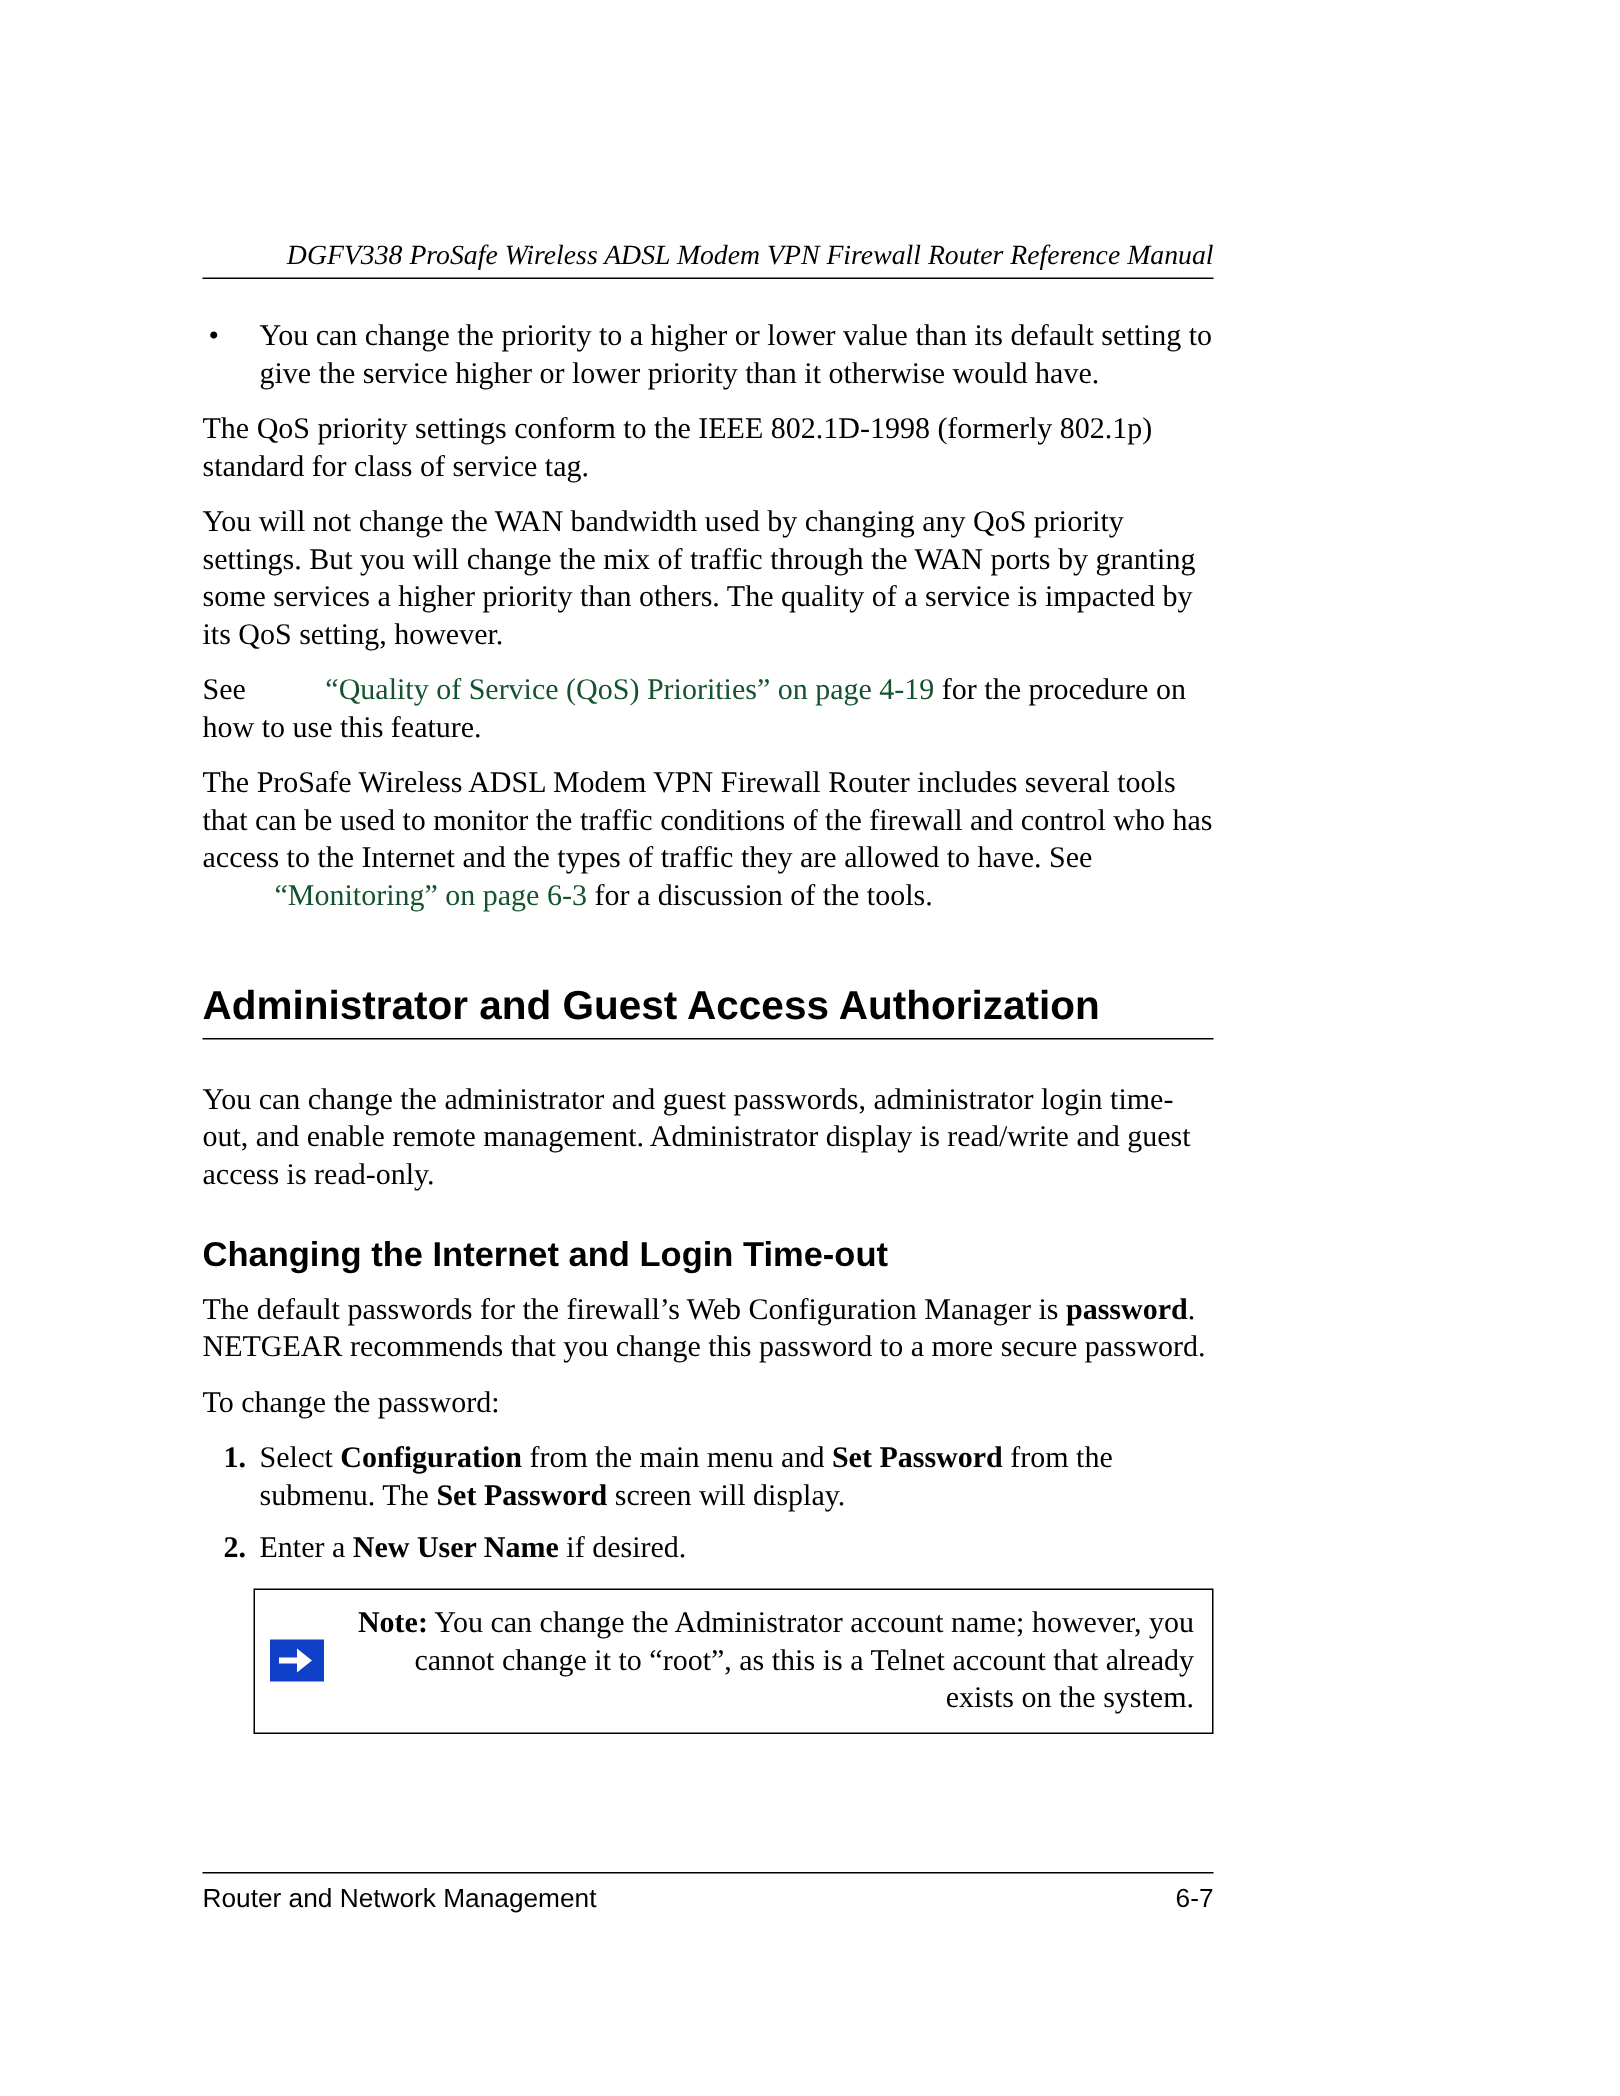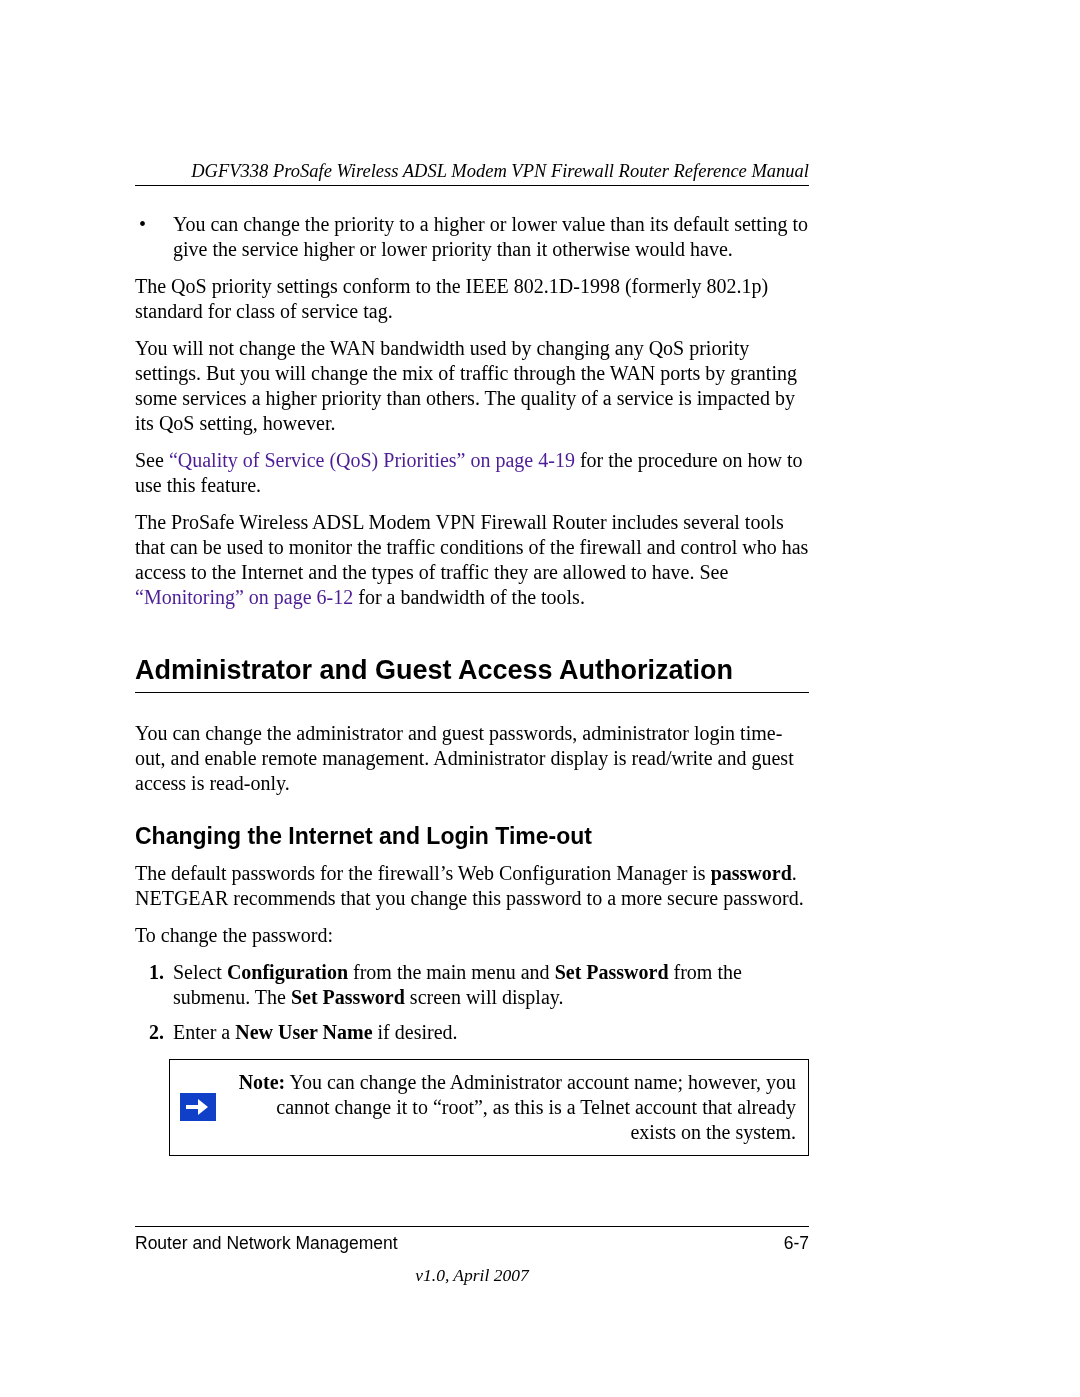--- a/index.html
+++ b/index.html
@@ -42,22 +42,23 @@
     text-align: left;
     padding-left: 4px;
   }
   .bullet-text {
     flex: 1;
   }
   p.body {
     margin: 0 0 12px 0;
   }
   a.xref {
-    color: #4c1d95;
+    color: #14532d;
     text-decoration: none;
+    margin-left: 48px;
   }
   .h3 {
     font-family: Arial, Helvetica, sans-serif;
     font-weight: bold;
     font-size: 23px;
     margin: 24px 0 8px 0;
   }
   .h2 {
     font-family: Arial, Helvetica, sans-serif;
     font-weight: bold;
@@ -175,21 +176,21 @@
   <p class="body">The QoS priority settings conform to the IEEE 802.1D-1998 (formerly 802.1p) standard for class of service tag.</p>
 
   <p class="body">You will not change the WAN bandwidth used by changing any QoS priority settings. But you will change the mix of traffic through the WAN ports by granting some services a higher priority than others. The quality of a service is impacted by its QoS setting, however.</p>
 
   <p class="body">
     <span>See </span><a href="#" class="xref">“Quality of Service (QoS) Priorities” on page 4-19</a><span> for the procedure on how to use this feature.</span>
   </p>
 
 
   <p class="body">
-    <span>The ProSafe Wireless ADSL Modem VPN Firewall Router includes several tools that can be used to monitor the traffic conditions of the firewall and control who has access to the Internet and the types of traffic they are allowed to have. See </span><a href="#" class="xref">“Monitoring” on page 6-12</a><span> for a bandwidth of the tools.</span>
+    <span>The ProSafe Wireless ADSL Modem VPN Firewall Router includes several tools that can be used to monitor the traffic conditions of the firewall and control who has access to the Internet and the types of traffic they are allowed to have. See </span><a href="#" class="xref">“Monitoring” on page 6-3</a><span> for a discussion of the tools.</span>
   </p>
 
   <div class="h2">Administrator and Guest Access Authorization</div>
   <hr class="h2-rule">
 
   <p class="body">You can change the administrator and guest passwords, administrator login time-out, and enable remote management. Administrator display is read/write and guest access is read-only.</p>
 
   <div class="h3b">Changing the Internet and Login Time-out</div>
 
   <p class="body">
@@ -215,16 +216,15 @@
       <b>Note:</b><span> You can change the Administrator account name; however, you cannot change it to “root”, as this is a Telnet account that already exists on the system.</span>
     </div>
   </div>
 
   <div class="footer">
     <hr class="foot-rule">
     <div class="foot-row">
       <span>Router and Network Management</span>
       <span>6-7</span>
     </div>
-    <div class="foot-version">v1.0, April 2007</div>
   </div>
 
 </div>
 
 </body></html>

